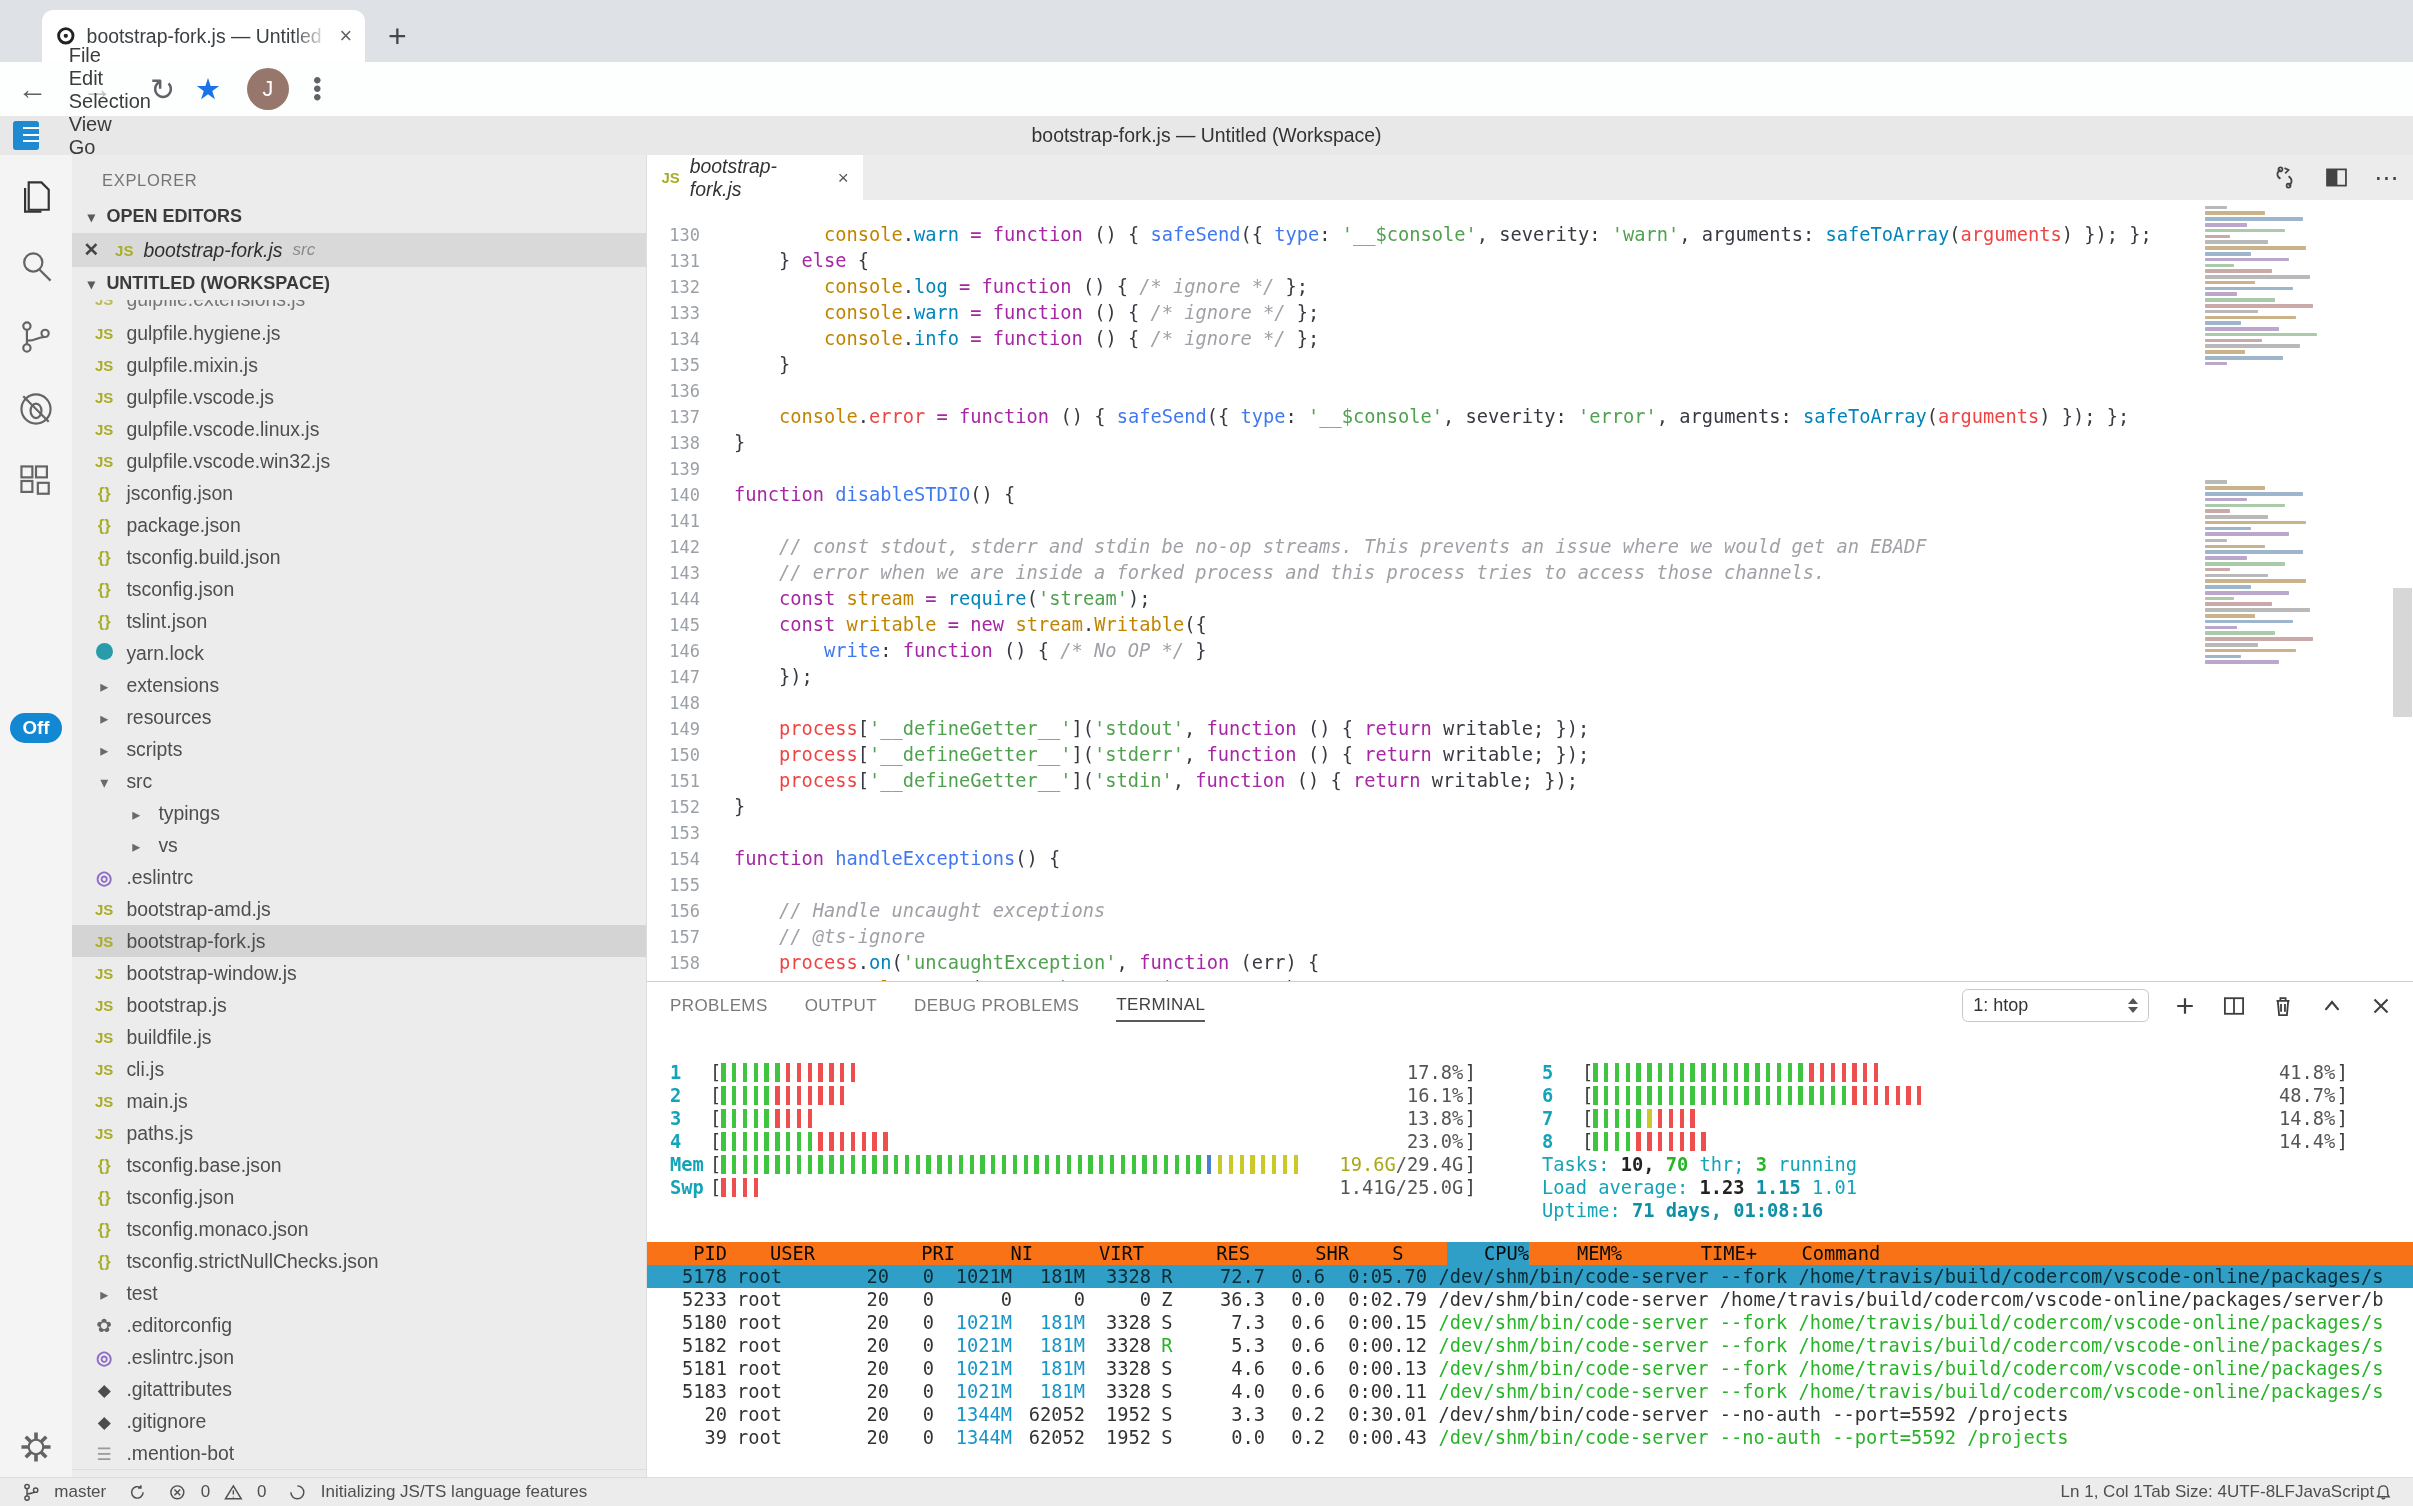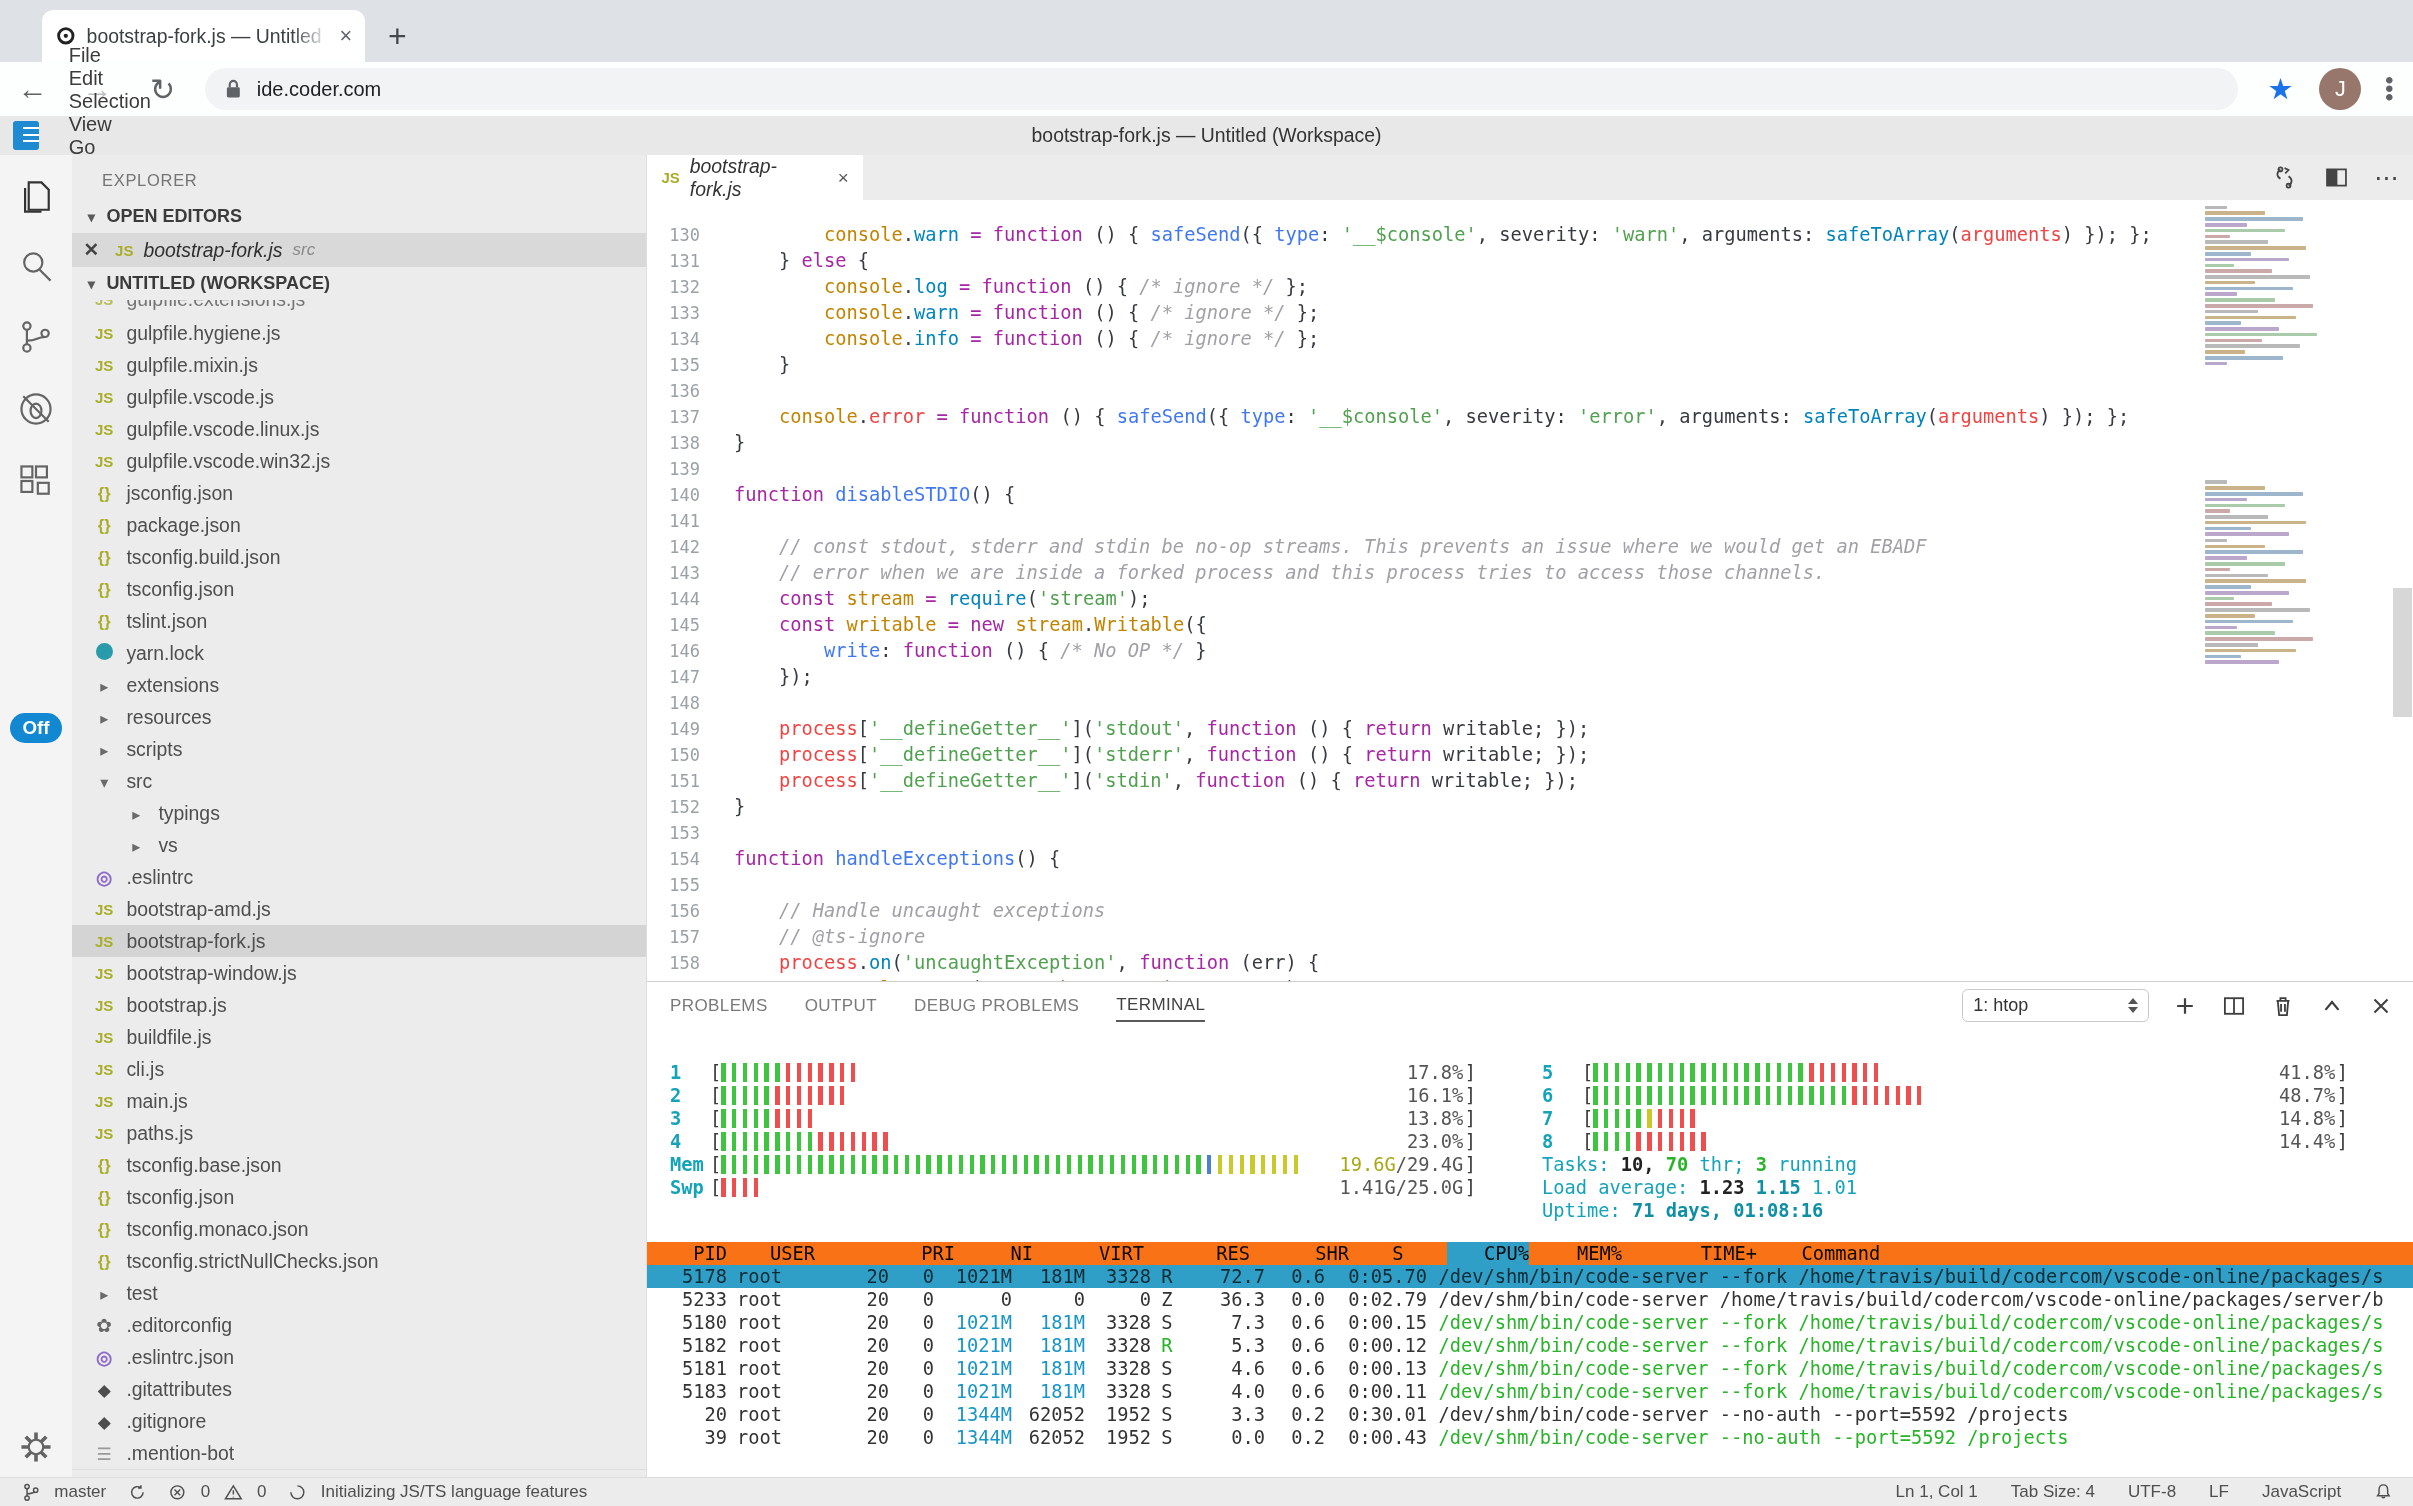--- a/index.html
+++ b/index.html
@@ -121,47 +121,40 @@
   .c-c{color:#1895c9} .c-g{color:#28b428}
   .w-pid{width:80px} .w-user{width:106px;padding-left:10px} .w-pri{width:56px} .w-ni{width:45px}
   .w-virt{width:78px} .w-res{width:73px} .w-shr{width:66px} .w-s{width:32px;text-align:center}
   .w-cpu{width:82px} .w-mem{width:60px} .w-time{width:102px} .w-cmd{flex:1;padding-left:11.5px;overflow:hidden;white-space:pre;}
 
   
   #statusbar { left:0; top:1477px; width:2413px; height:29px; background:#ececec; border-top:0.7px solid #dcdcdc;
     display:flex; align-items:center; font-size:17px; color:#4f4f4f; }
   #statusbar svg { width:18.7px; height:18.7px; stroke:#4f4f4f; fill:none; stroke-width:2; }
   .sb-item { display:flex; align-items:center; gap:14px; margin-left:21.6px; }
-  #sb-right { margin-left:auto; display:flex; align-items:flex-start; gap:33px; margin-right:20px; }
+  #sb-right { margin-left:auto; display:flex; align-items:flex-end; margin-right:20px; }
 </style>
 </head>
 <body>
 
 <div class="abs" id="tabstrip">
   <div id="browser-tab">
     <svg width="21.6" height="21.6" viewBox="0 0 30 30">
         <circle cx="15" cy="15" r="10" stroke="#222" stroke-width="4" fill="none"></circle>
         <circle cx="15" cy="15" r="3" fill="#222"></circle>
       </svg>
     <span class="title">bootstrap-fork.js — Untitled (V</span>
     <span class="tab-close">×</span>
   </div>
   <div id="new-tab-btn">+</div>
 </div>
 <div class="abs" id="toolbar">
   <span class="nav-ic">←</span>
   <span class="nav-ic disabled">→</span>
   <span class="nav-ic">↻</span>
-  <div id="url-pill">
-    <svg width="18.7" height="21.6" viewBox="0 0 26 30">
-        <rect x="4" y="13" width="18" height="14" rx="2" fill="#5f6368"></rect>
-        <path d="M8 13 v-4 a5 5 0 0 1 10 0 v4" stroke="#5f6368" stroke-width="3" fill="none"></path>
-      </svg>
-    <span id="url-text">ide.coder.com</span>
-  </div>
   <span id="star-icon">★</span>
   <div id="avatar">J</div>
   <div id="browser-menu">•••</div>
 </div>
 
 <div class="abs" id="menubar">
   <div id="vscode-logo"></div>
   <div id="menu-items" style="display:flex;flex-direction:column;">
       <span class="menu-item">File</span>
       <span class="menu-item">Edit</span>

